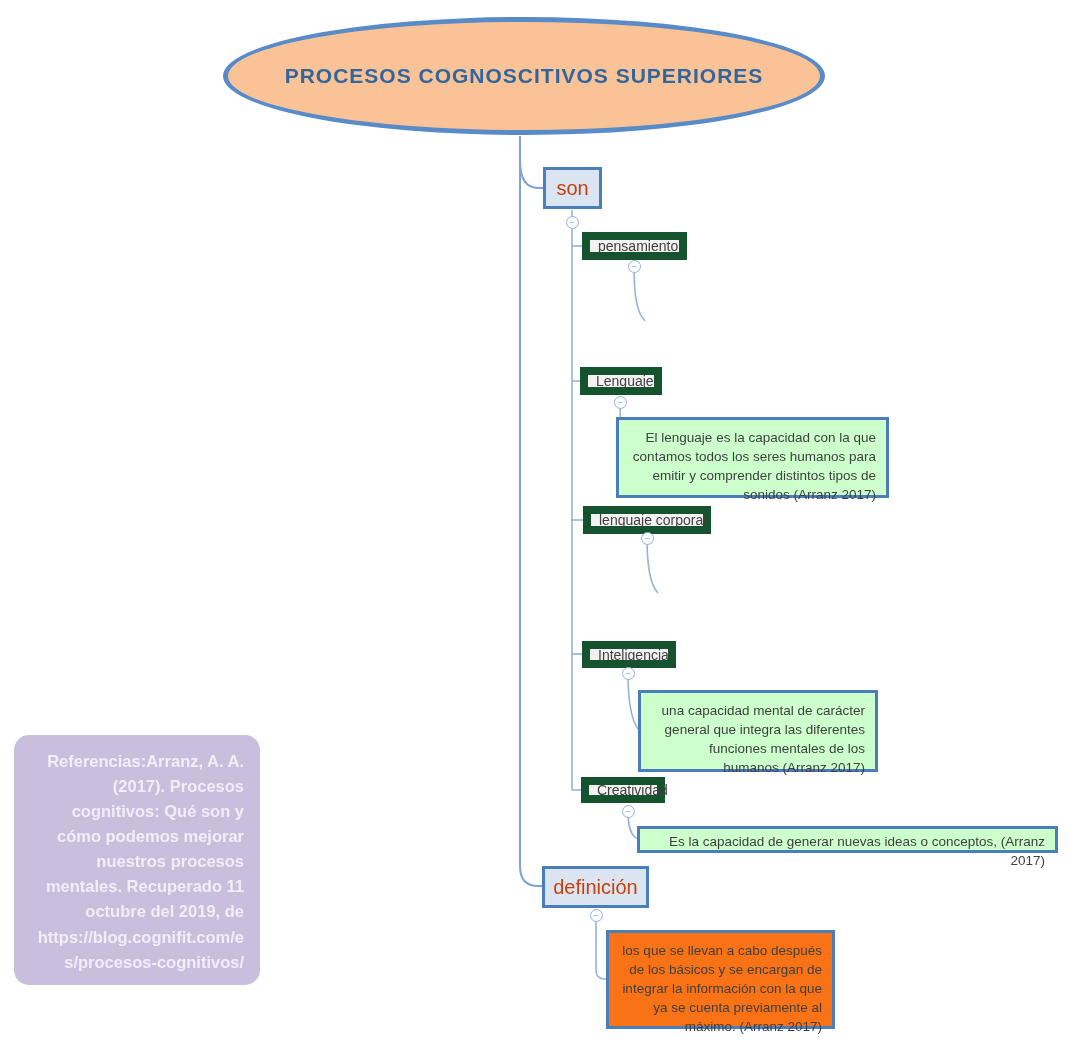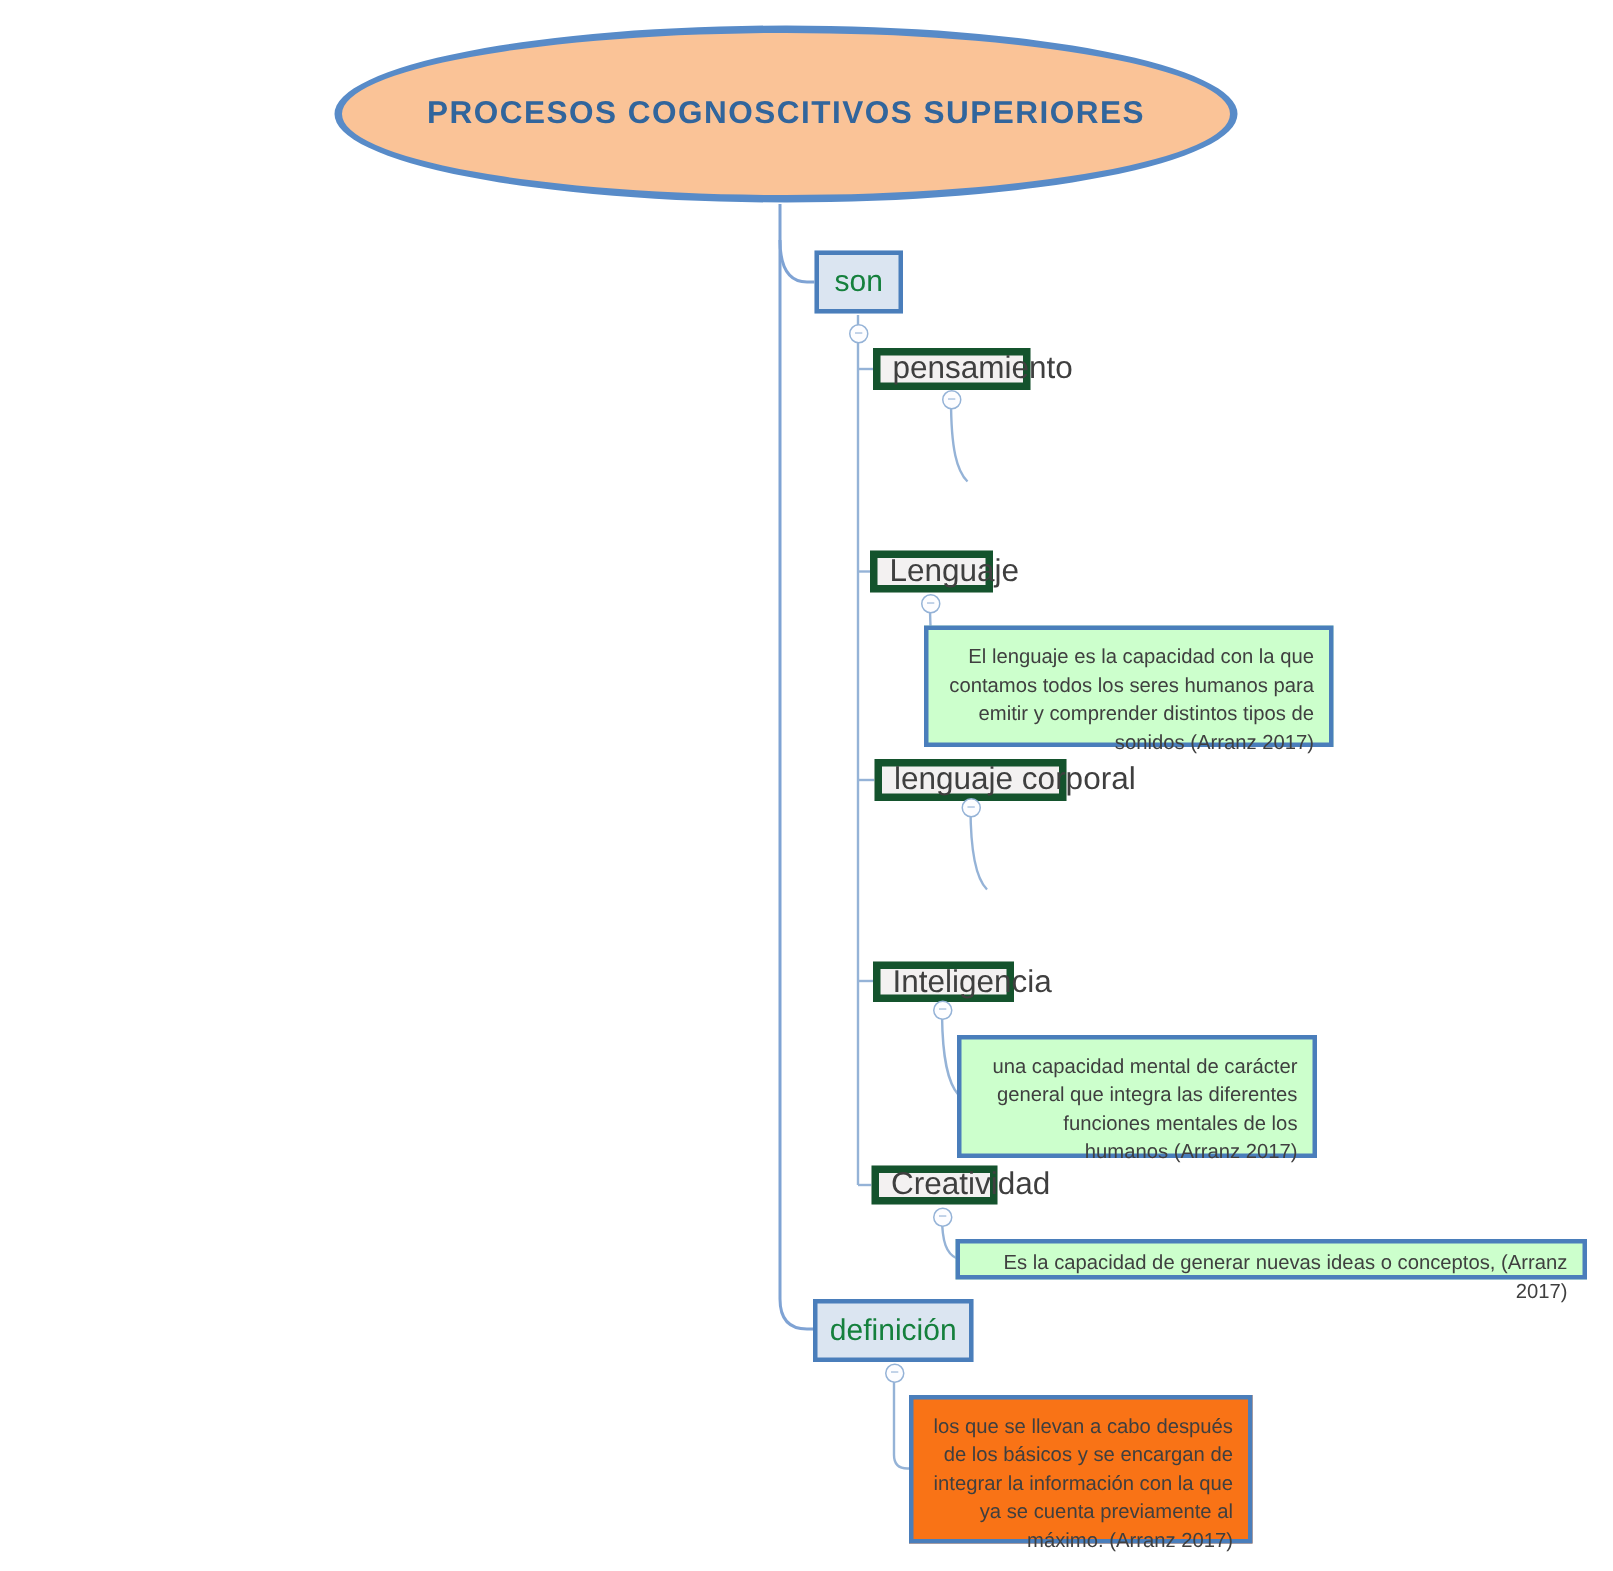--- a/index.html
+++ b/index.html
@@ -14,29 +14,29 @@
     background:#FAC397;border:5px solid #588BC8;
     display:flex;align-items:center;justify-content:center;
   }
   #root-ellipse .title{
     font-size:21px;font-weight:bold;letter-spacing:1px;color:#31659C;white-space:nowrap;
   }
   
   .blue-node{
     background:#DBE5F1;border:3px solid #4A7EBB;
     display:flex;align-items:center;justify-content:center;
-    font-size:20px;color:#15803d;
+    font-size:20px;color:#c2410c;
   }
   #node-son{left:543px;top:167px;width:59px;height:42px;}
   #node-definicion{left:542px;top:866px;width:107px;height:42px;}
   
   .pink-node{
-    background:#F3F1F1;border:5px solid #14532d;
+    background:#F3F1F1;border:8px solid #14532d;
     display:flex;align-items:center;
-    font-size:21px;color:#3f3f3f;padding-left:8px;white-space:nowrap;
+    font-size:14px;color:#3f3f3f;padding-left:8px;white-space:nowrap;
   }
   #node-pensamiento{left:582px;top:232px;width:105px;height:28px;}
   #node-lenguaje{left:580px;top:367px;width:82px;height:28px;}
   #node-lenguaje-corporal{left:583px;top:506px;width:128px;height:28px;}
   #node-inteligencia{left:582px;top:641px;width:94px;height:27px;}
   #node-creatividad{left:581px;top:777px;width:84px;height:26px;}
   
   .desc-box{
     border:3px solid #4A7EBB;background:#CCFFCC;
     font-size:13.5px;line-height:19px;color:#3f3f3f;
@@ -124,14 +124,15 @@
   <div class="abs node-layer desc-box desc-gray" id="desc-definicion">los que se llevan a cabo después de los básicos y se encargan de integrar la información con la que ya se cuenta previamente al máximo. (Arranz 2017)</div>
 
   <div class="collapse-icon" style="left:566px;top:216px;">−</div>
   <div class="collapse-icon" style="left:628px;top:260px;">−</div>
   <div class="collapse-icon" style="left:614px;top:396px;">−</div>
   <div class="collapse-icon" style="left:641px;top:532px;">−</div>
   <div class="collapse-icon" style="left:622px;top:667px;">−</div>
   <div class="collapse-icon" style="left:622px;top:805px;">−</div>
   <div class="collapse-icon" style="left:590px;top:909px;">−</div>
 
+  <div class="abs node-layer" id="references-note">Referencias:Arranz, A. A. (2017). Procesos cognitivos: Qué son y cómo podemos mejorar nuestros procesos mentales. Recuperado 11 octubre del 2019, de https://blog.cognifit.com/es/procesos-cognitivos/</div>
 
 </div>
 
 </body></html>

